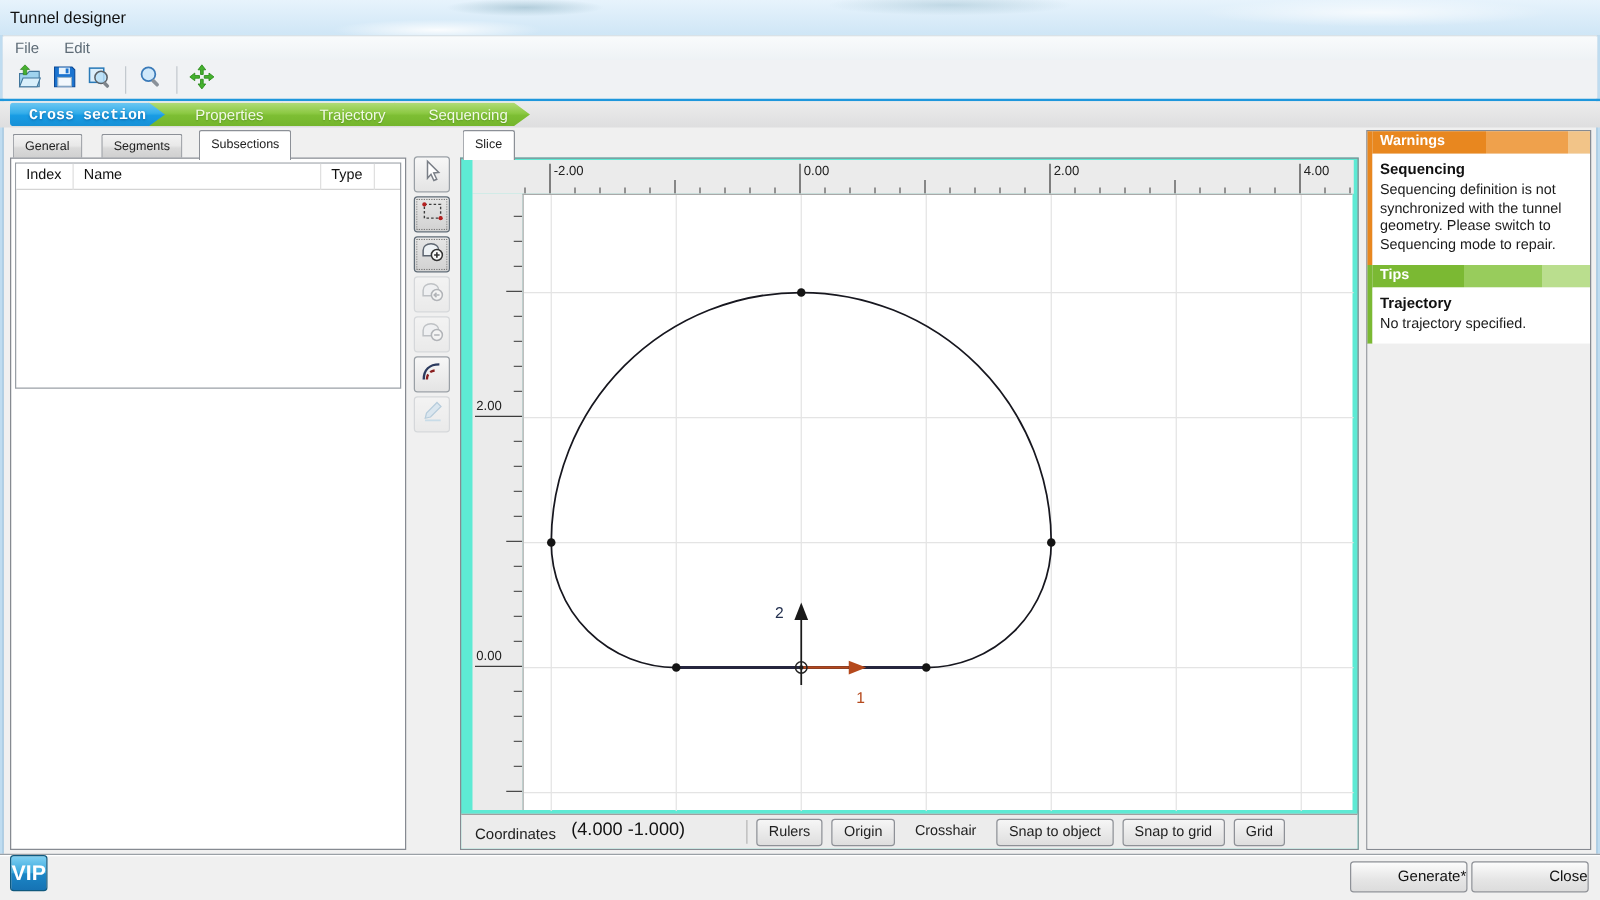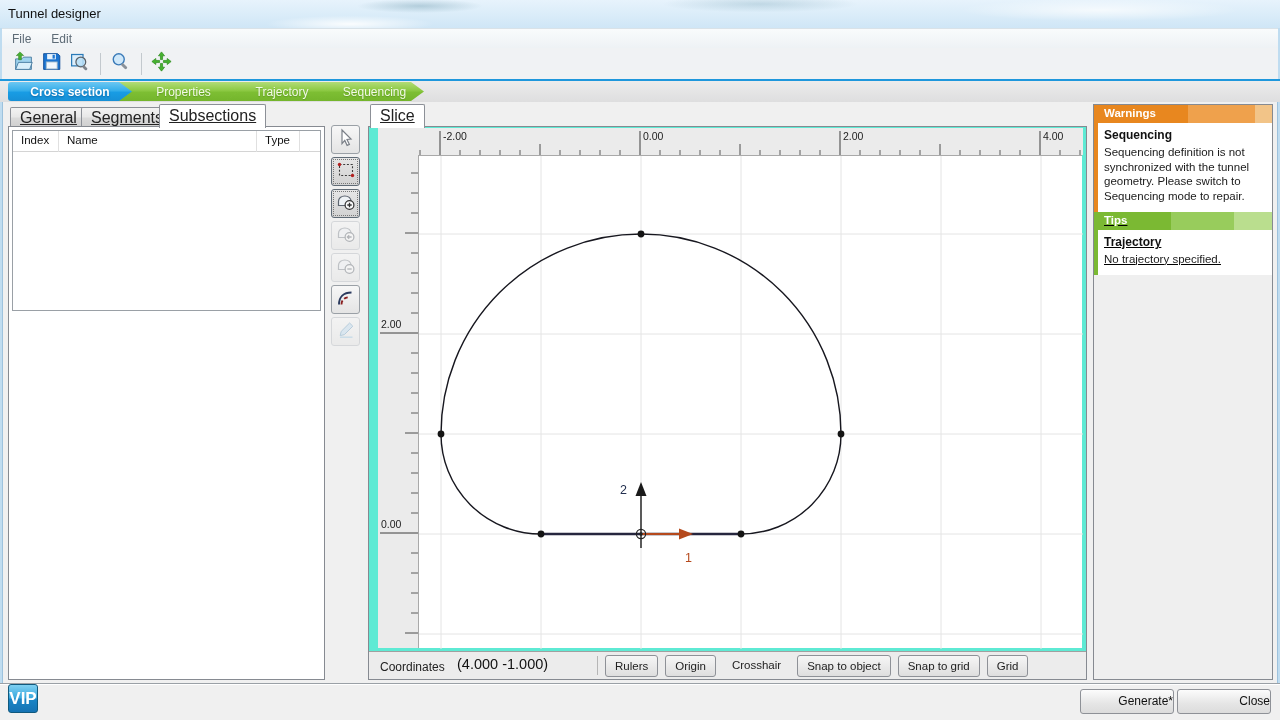--- a/index.html
+++ b/index.html
@@ -26,30 +26,30 @@
   .tb-btn svg { width:21px; height:21px; }
   .tb-sep { width:1px; height:22px; background:#c3c9ce; margin:0 6px; }
   #blueline { position:absolute; left:0; top:79px; width:1280px; height:2px; background:#1e97dc; }
 
   
   #wizardbar { position:absolute; left:0; top:81px; width:1280px; height:21px;
     background:linear-gradient(180deg,#ececec,#dededf); }
   .chevron { position:absolute; top:1px; height:19px; display:flex; align-items:center; justify-content:center;
     font-size:12px; color:#fff; }
   .chevron.blue { background:linear-gradient(180deg,#6cc7f2 0%,#35aeea 45%,#189ce4 55%,#1790d6 100%);
-    font-weight:bold; text-shadow:0 1px 2px rgba(0,60,120,.55); }
+    font-weight:bold; text-shadow:0 1px 2px rgba(0,60,120,.55);font-family:Liberation Mono, monospace; }
   .chevron.green { background:linear-gradient(180deg,#b2dc78 0%,#8cc943 45%,#7dbe33 55%,#74b52c 100%);
     color:#f2fae6; text-shadow:0 1px 1px rgba(60,110,20,.4); }
   .chev-mid { clip-path:polygon(0 0, calc(100% - 13px) 0, 100% 50%, calc(100% - 13px) 100%, 0 100%, 13px 50%); }
   .chev-first { clip-path:polygon(0 0, calc(100% - 13px) 0, 100% 50%, calc(100% - 13px) 100%, 0 100%); border-radius:3px 0 0 3px; }
 
   
-  .tab { position:absolute; top:107px; height:20px; padding:0 9px; font-size:16px; color:#222;
+  .tab { position:absolute; top:107px; height:20px; padding:0 9px; font-size:10px; color:#222;
     background:linear-gradient(180deg,#f3f3f3,#e8e8e8 45%,#dadada 55%,#cfcfcf);
-    border:1px solid #8c9097; border-bottom:none; border-radius:2px 2px 0 0; line-height:19px; z-index:1;text-decoration:underline; }
+    border:1px solid #8c9097; border-bottom:none; border-radius:2px 2px 0 0; line-height:19px; z-index:1; }
   .tab.active { top:104px; height:24px; background:#fff; line-height:22px; z-index:3;text-align:right; }
   #left-panel-box { position:absolute; left:8px; top:126px; width:317px; height:554px;
     background:#fff; border:1px solid #868a91; z-index:2; }
   #subsections-table { position:absolute; left:3px; top:3px; width:309px; height:181px; border:1px solid #9aa0a6; background:#fff; }
   #table-header { display:flex; height:21px; border-bottom:1px solid #d4d4d4; background:#fff; }
   .th { font-size:11.5px; color:#111; padding:3px 0 0 8px; border-right:1px solid #e0e0e0; height:21px; }
 
   
   #tool-palette { position:absolute; left:331px; top:125px; width:30px; }
   .tool-btn { width:29px; height:29px; margin-bottom:3px; border:1px solid #9aa0a6; border-radius:3px;
@@ -338,21 +338,21 @@
   </div>
 
   <div id="right-panel">
     <div class="rp-section" style="border-left-color:#e8871f;">
       <div class="rp-header orange">Warnings</div>
       <div class="rp-body">
         <div class="rp-title">Sequencing</div>
         <div class="rp-text">Sequencing definition is not synchronized with the tunnel geometry. Please switch to Sequencing mode to repair.</div>
       </div>
     </div>
-    <div class="rp-section" style="border-left-color:#7bb933;text-decoration:underline;">
+    <div class="rp-section" style="border-left-color:#7bb933;">
       <div class="rp-header green">Tips</div>
       <div class="rp-body">
         <div class="rp-title">Trajectory</div>
         <div class="rp-text">No trajectory specified.</div>
       </div>
     </div>
     <div class="rp-rest"></div>
   </div>
 
   <div id="footer">

